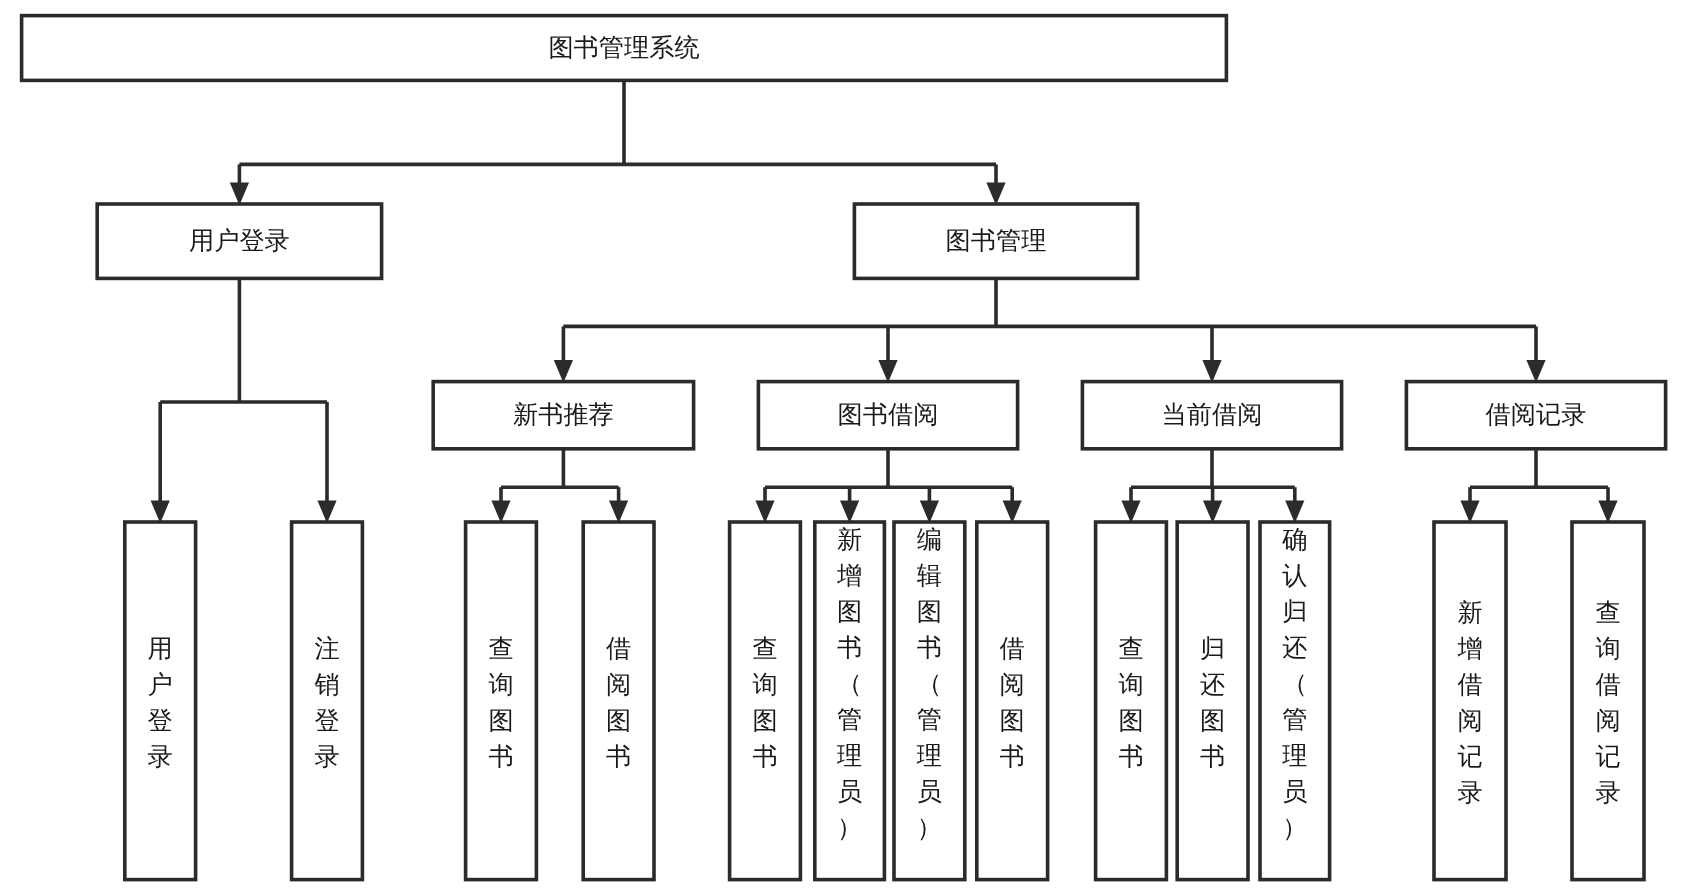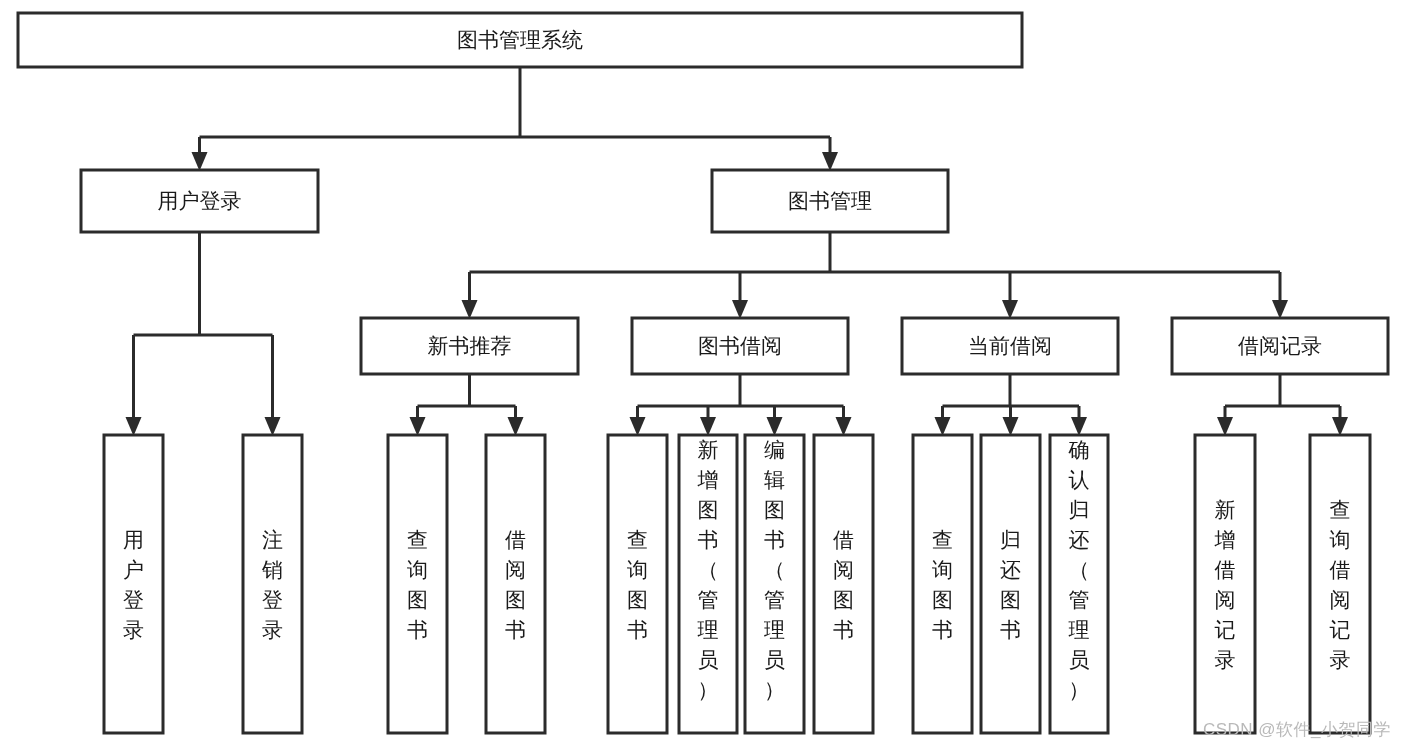--- a/index.html
+++ b/index.html
@@ -215,14 +215,13 @@
         <g>
           <rect x="1195" y="435" width="60" height="298" class="node-box"></rect>
           <text x="1225" y="0" class="node-label-vertical"><tspan x="1225" y="517.4">新</tspan><tspan x="1225" y="547.4">增</tspan><tspan x="1225" y="577.4">借</tspan><tspan x="1225" y="607.4">阅</tspan><tspan x="1225" y="637.4">记</tspan><tspan x="1225" y="667.4">录</tspan></text>
         </g>
         <g>
           <rect x="1310" y="435" width="60" height="298" class="node-box"></rect>
           <text x="1340" y="0" class="node-label-vertical"><tspan x="1340" y="517.4">查</tspan><tspan x="1340" y="547.4">询</tspan><tspan x="1340" y="577.4">借</tspan><tspan x="1340" y="607.4">阅</tspan><tspan x="1340" y="637.4">记</tspan><tspan x="1340" y="667.4">录</tspan></text>
         </g>
       </g>
   </svg>
-  <div class="watermark-text">CSDN @软件_小贺同学</div>
 </div>
 
 </body></html>

